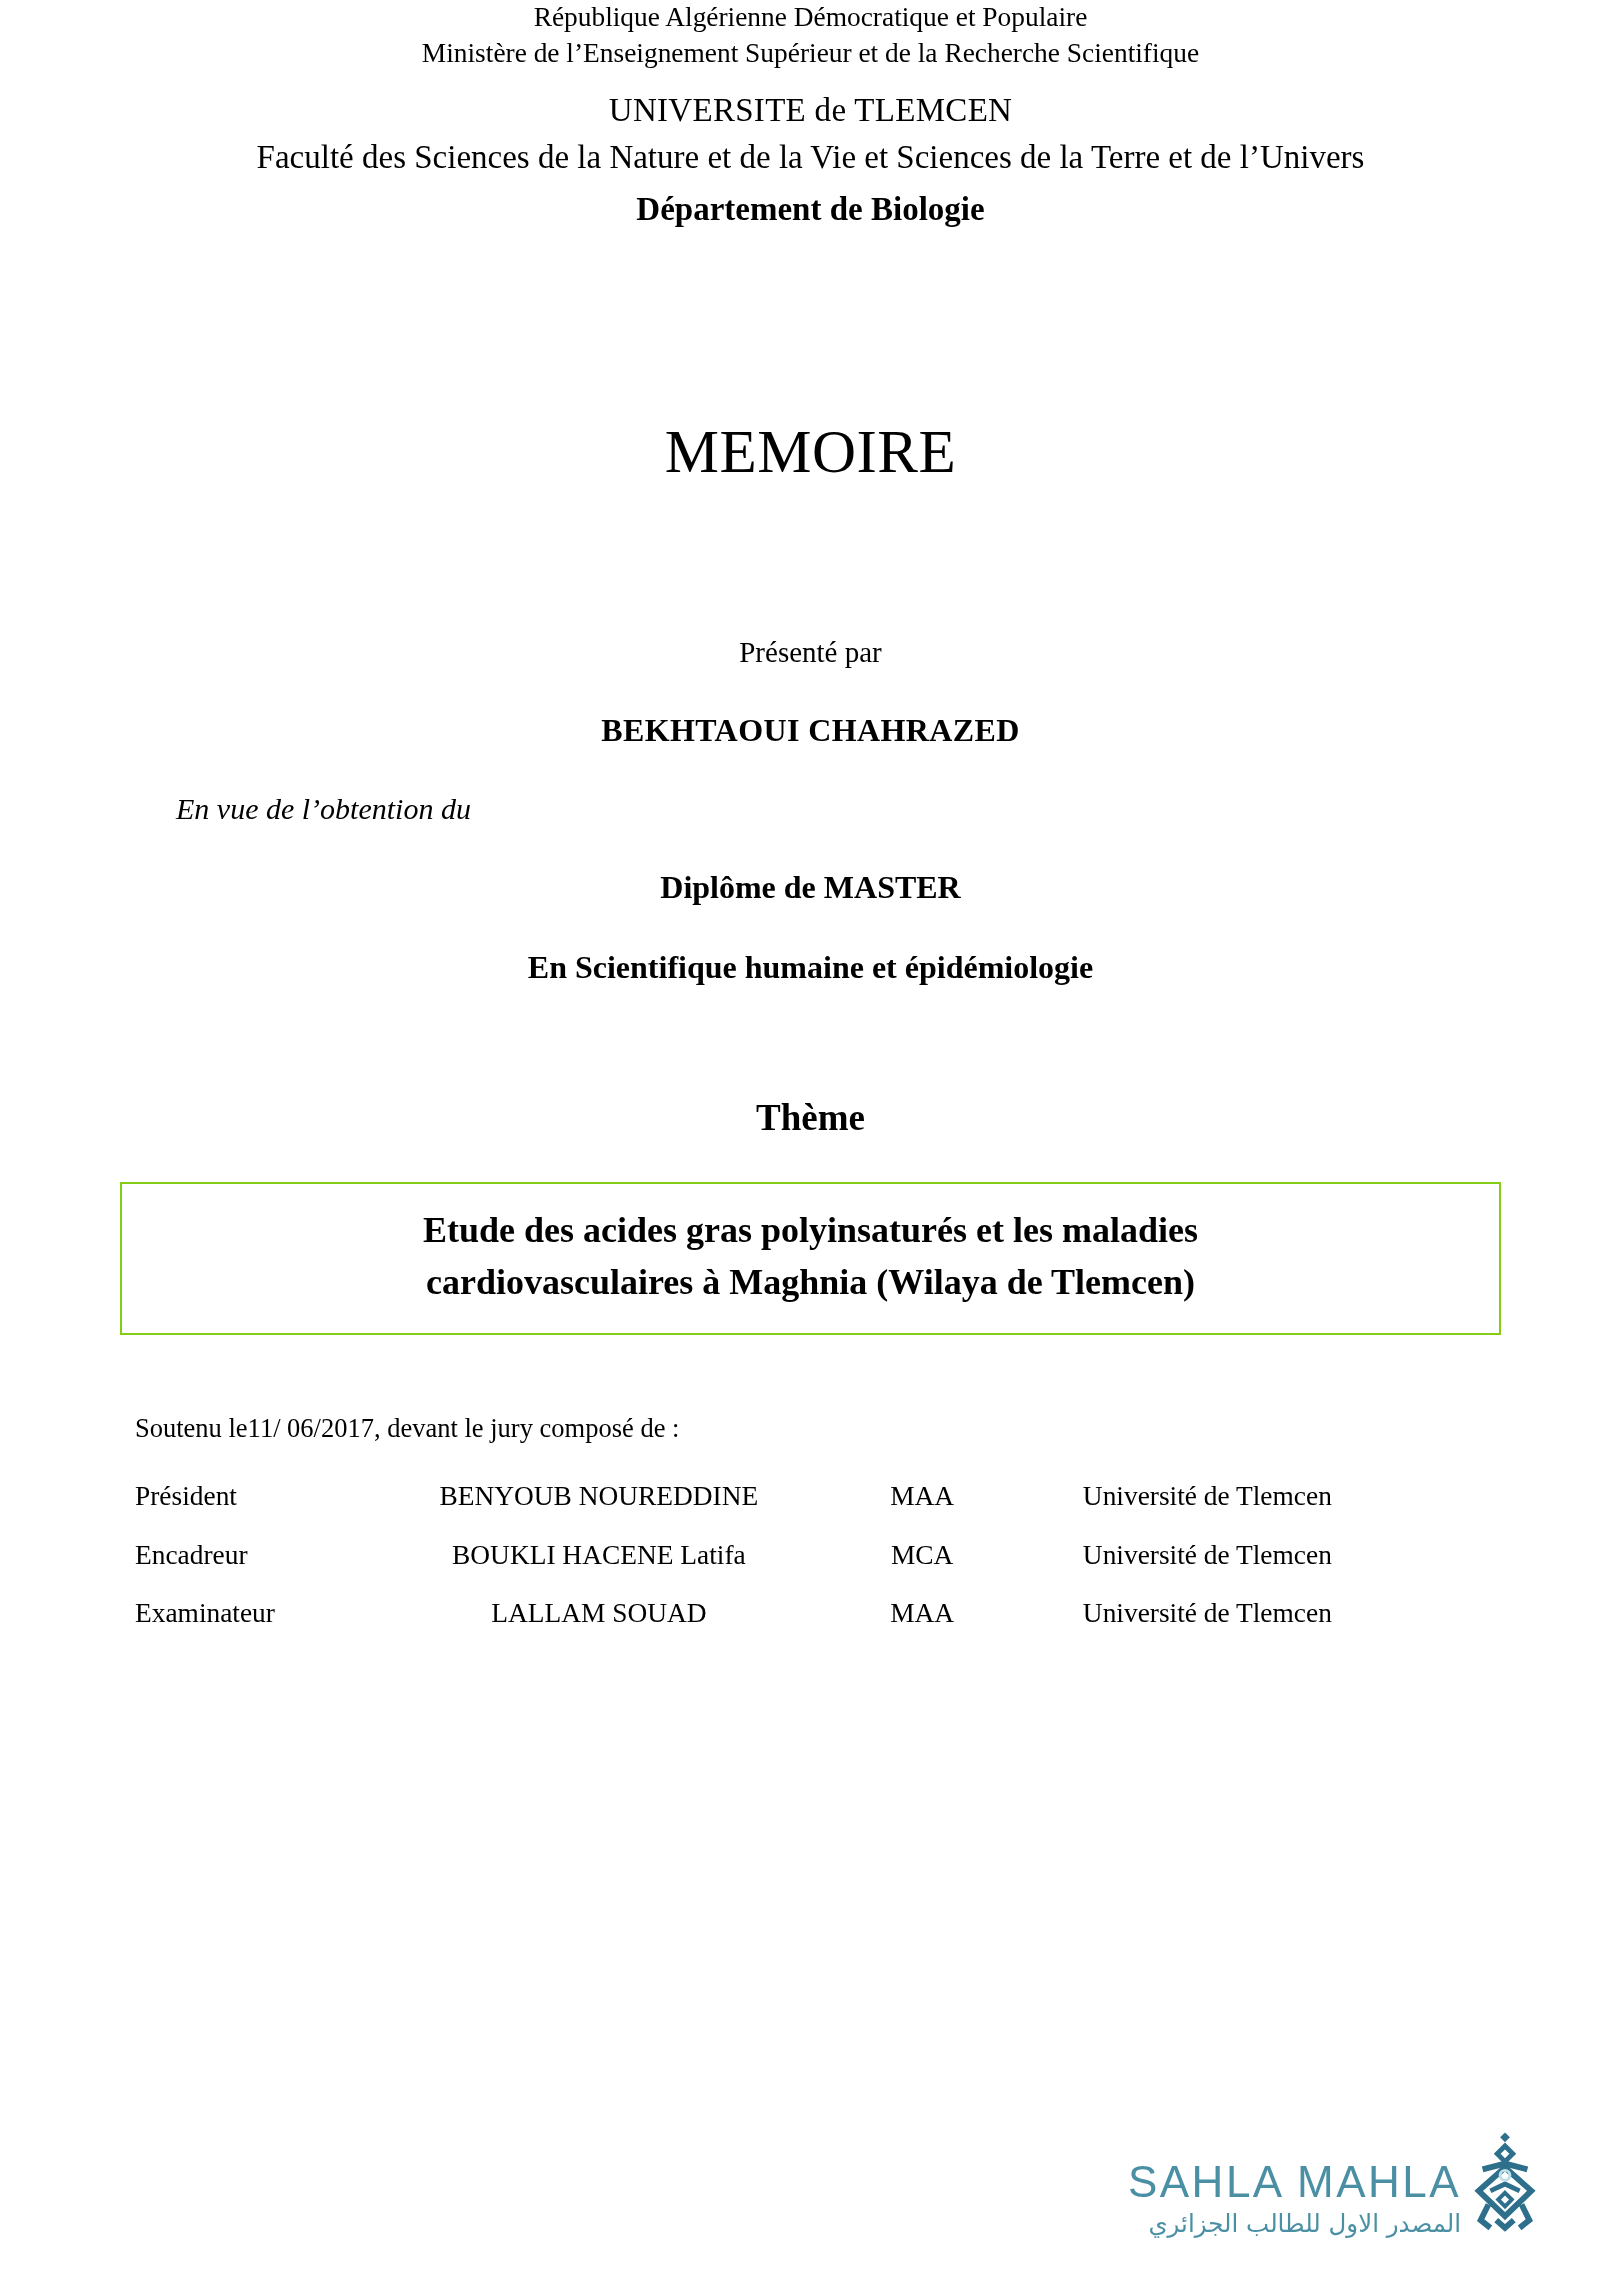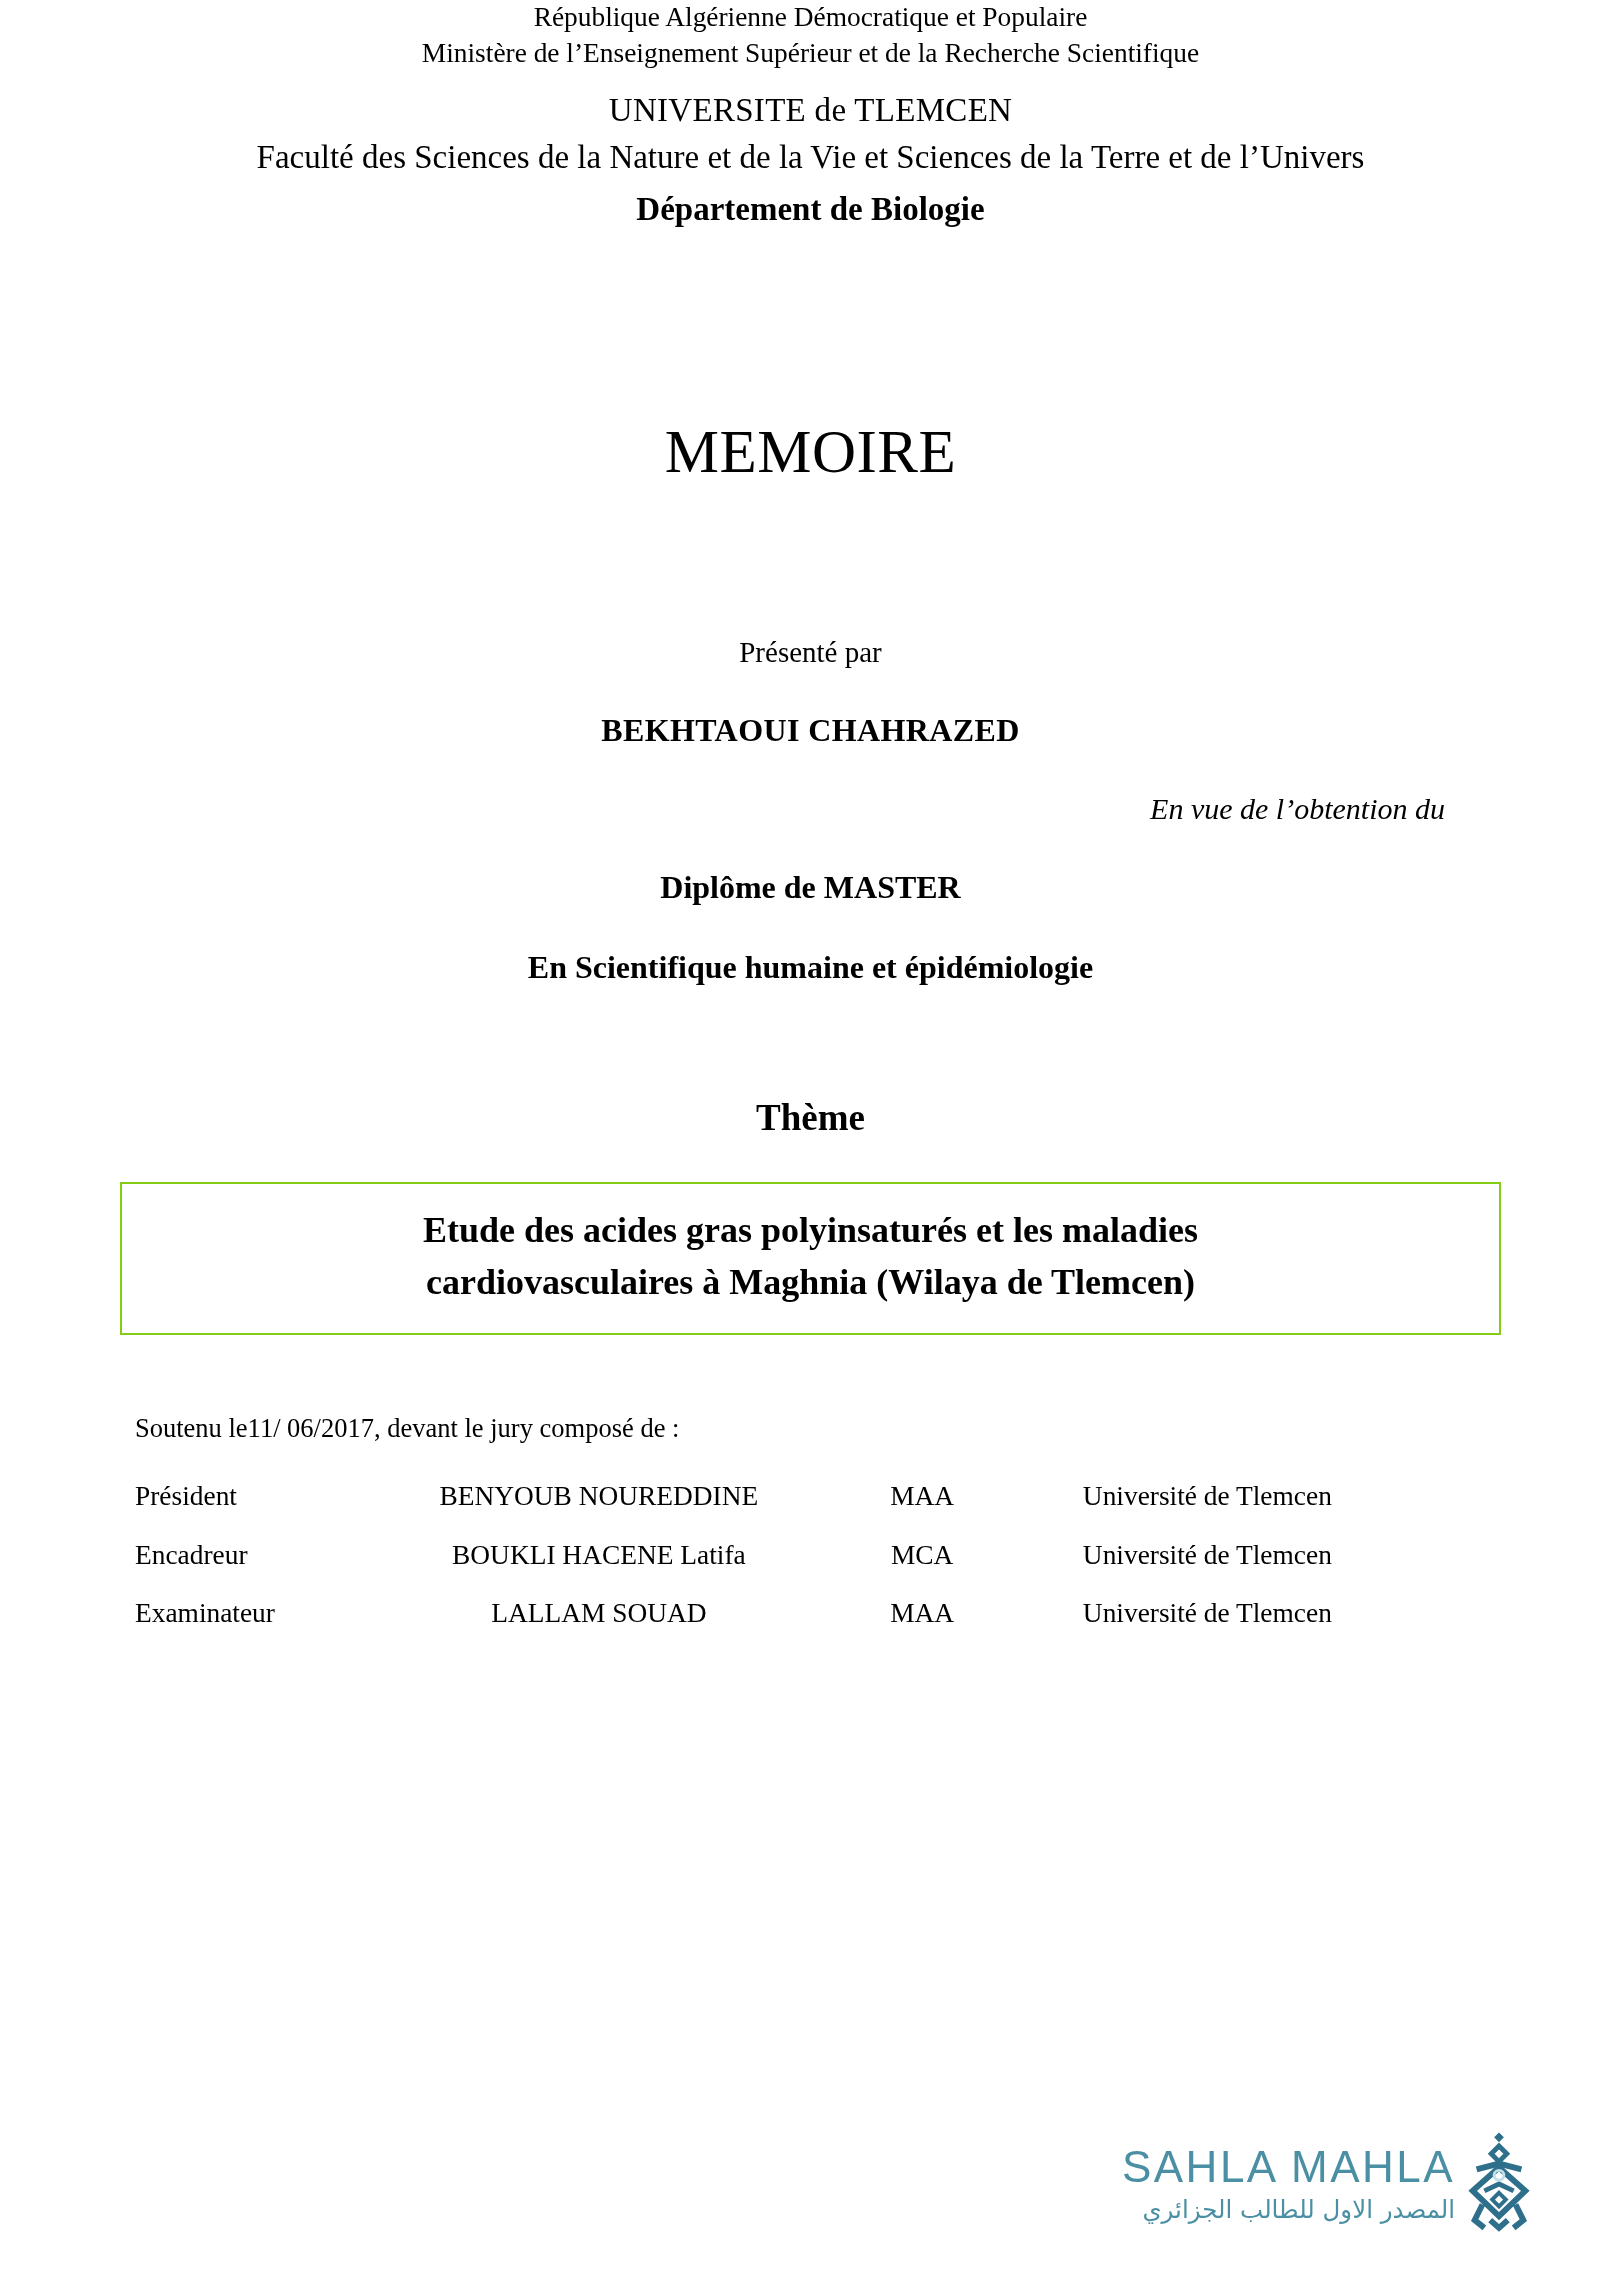--- a/index.html
+++ b/index.html
@@ -60,21 +60,21 @@
     margin-top: 149px;
   }
   .author {
     text-align: center;
     font-size: 32px;
     font-weight: bold;
     margin-top: 43px;
     letter-spacing: 0.4px;
   }
   .envue {
-    text-align: right;
+    text-align: left;
     font-size: 30px;
     font-style: italic;
     margin-top: 43px;
   }
   .diplome {
     text-align: center;
     font-size: 32px;
     font-weight: bold;
     margin-top: 43px;
   }
@@ -128,24 +128,24 @@
     white-space: nowrap;
   }
   td.c-role  { width: 253px; text-align: left; }
   td.c-name  { width: 421px; text-align: center; }
   td.c-grade { width: 225px; text-align: center; }
   td.c-univ  { width: 345px; text-align: center; }
 
   
   .logo {
     position: absolute;
-    right: 84px;
+    right: 78px;
     bottom: 53px;
     display: flex;
-    align-items: center;
+    align-items: flex-end;
     justify-content: flex-end;
   }
   .logo-text {
     text-align: right;
     margin-right: 5.9px;
   }
   .logo-word {
     font-family: "Liberation Sans", "DejaVu Sans", sans-serif;
     font-size: 44px;
     letter-spacing: 2.5px;

